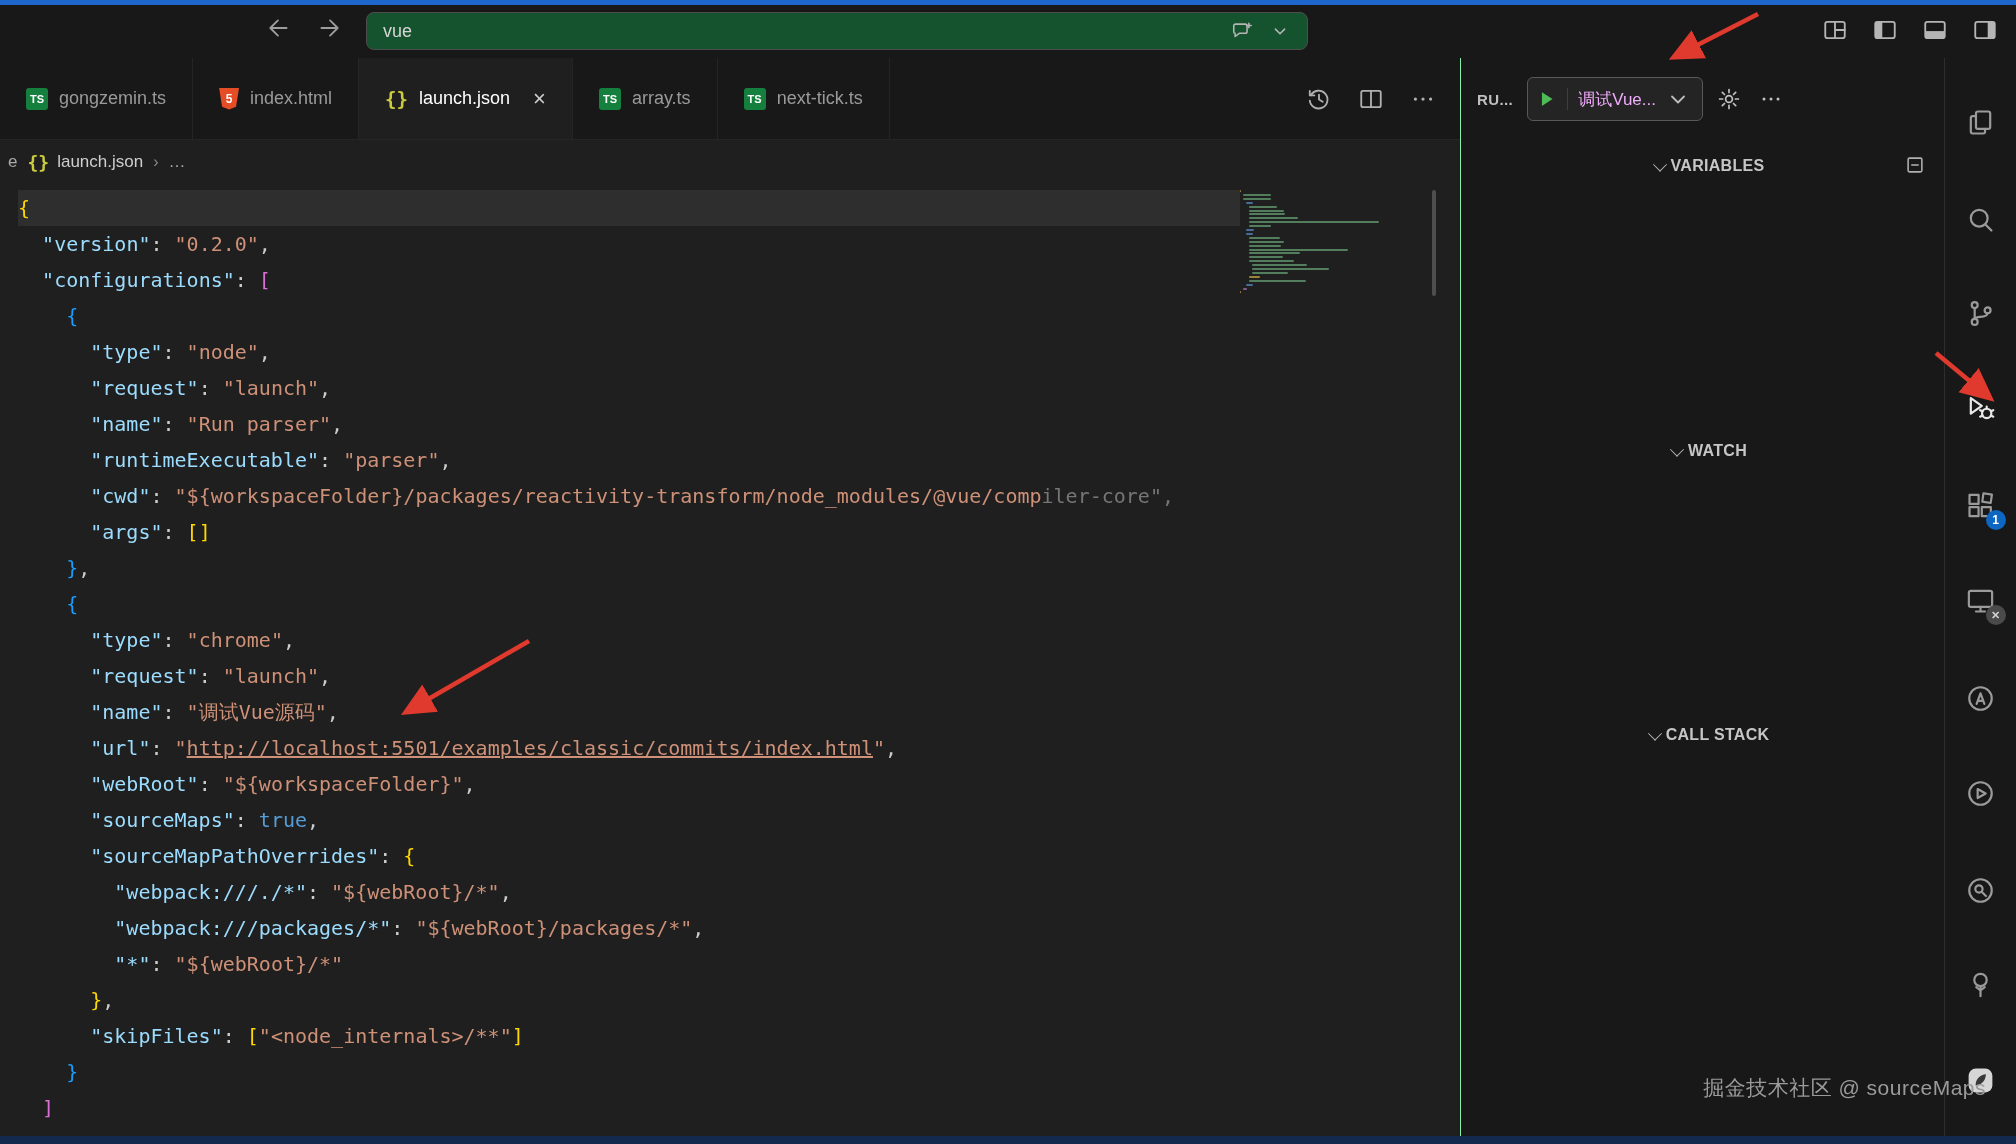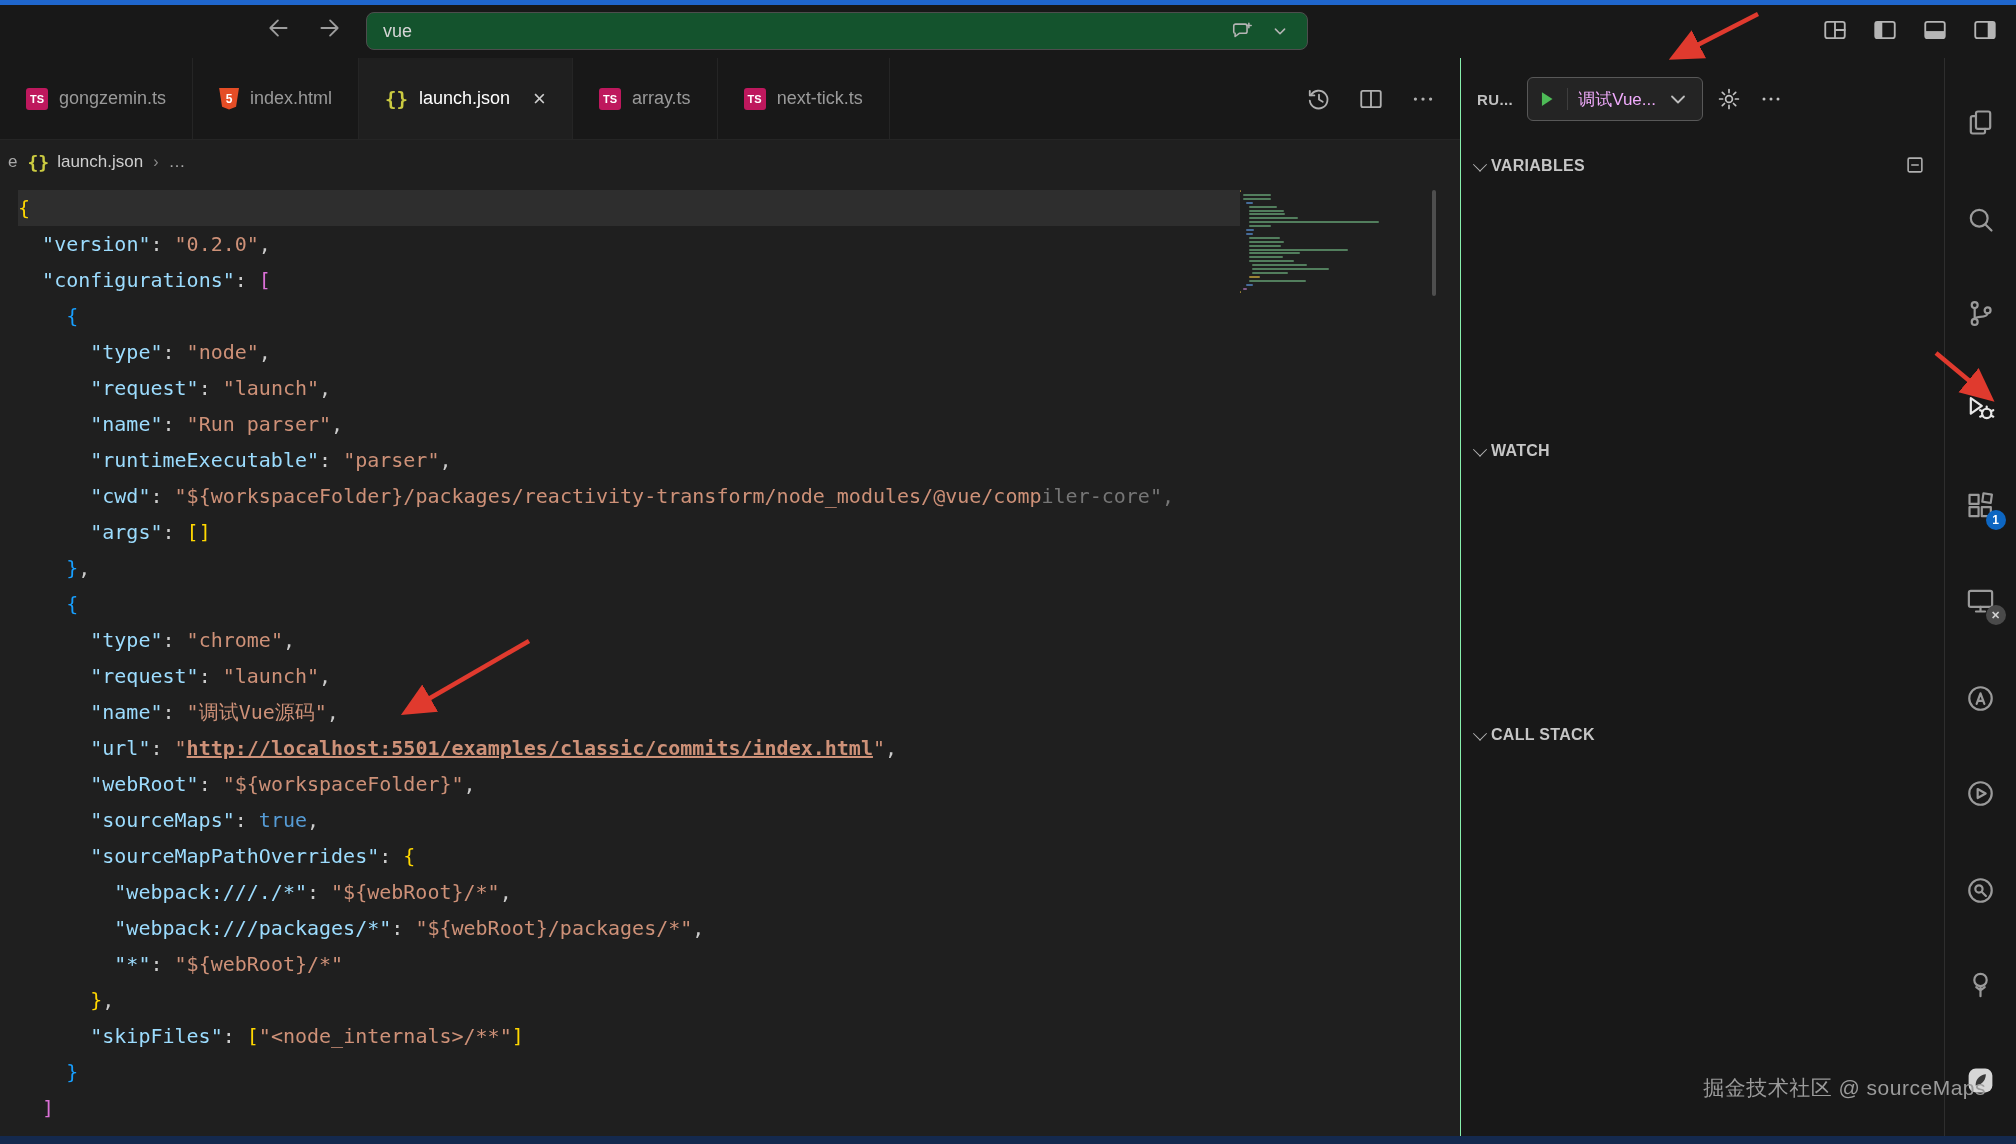--- a/index.html
+++ b/index.html
@@ -26,21 +26,21 @@
   .panel{width:484px;background:#181818;border-left:1px solid #86efac;position:relative;box-sizing:border-box;}
   .activitybar{width:72px;background:#181818;border-left:1px solid #2e2e2e;position:relative;box-sizing:border-box;}
 
   
   .tabbar{height:82px;background:#181818;display:flex;align-items:stretch;border-bottom:1px solid #252525;box-sizing:border-box;}
   .tab{display:flex;align-items:center;gap:11px;padding:0 26px;border-right:1px solid #252525;
        color:#9a9a9a;font-size:18px;cursor:default;}
   .tab.active{background:#1f1f1f;color:#ffffff;}
   .tab-close{margin-left:12px;font-size:22px;color:#cfcfcf;line-height:1;}
   .fi{flex:none;}
-  .fi.ts{width:22px;height:22px;background:#be185d;color:#fff;font-size:11px;font-weight:700;
+  .fi.ts{width:22px;height:22px;background:#15803d;color:#fff;font-size:11px;font-weight:700;
          display:flex;align-items:center;justify-content:center;border-radius:3px;}
   .fi.html{width:20px;height:22px;background:#e44d26;color:#fff;font-size:12px;font-weight:700;
          display:flex;align-items:center;justify-content:center;
          clip-path:polygon(0 0,100% 0,85% 88%,50% 100%,15% 88%);}
   .fi.json{color:#cbcb41;font-weight:700;font-size:19px;font-family:"DejaVu Sans Mono",monospace;}
   .editor-actions{margin-left:auto;display:flex;align-items:center;gap:26px;padding-right:24px;color:#b0b0b0;}
   .editor-actions .ibtn svg{width:26px;height:26px;}
 
   
   .breadcrumb{height:44px;background:#1f1f1f;display:flex;align-items:center;gap:10px;
@@ -51,21 +51,21 @@
 
   
   .editor{position:relative;flex:1;background:#1f1f1f;overflow:hidden;}
   .code{position:absolute;top:6px;left:18px;font-family:"DejaVu Sans Mono",monospace;
         font-size:20px;line-height:36px;white-space:pre;}
   .code-line{height:36px;width:1222px;}
   .code-line.hl{background:#2e2e2e;}
   .tk-k{color:#9cdcfe;}
   .tk-p{color:#cccccc;}
   .tk-s{color:#ce9178;}
-  .tk-u{color:#ce9178;text-decoration:underline;font-weight:bold;}
+  .tk-u{color:#ce9178;text-decoration:underline;}
   .tk-w{color:#569cd6;}
   .tk-b1,.tk-b4{color:#ffd700;}
   .tk-b2{color:#da70d6;}
   .tk-b3{color:#179fff;}
   .tk-d{color:#767676;}
   .minimap{position:absolute;top:6px;left:1236px;width:162px;height:130px;}
   .mm-bar{position:absolute;height:2px;border-radius:1px;opacity:.85;}
   .mm-slider{position:absolute;left:1432px;top:6px;width:4px;height:106px;background:rgba(150,150,150,.4);border-radius:2px;}
 
   
@@ -74,21 +74,21 @@
   .debug-select{display:flex;align-items:center;gap:10px;border:1px solid #585858;background:#242424;
       border-radius:6px;height:44px;padding:0 12px 0 8px;box-sizing:border-box;}
   .play-seg{display:flex;align-items:center;padding-right:9px;border-right:1px solid #3e3e3e;}
   .play-seg svg{width:22px;height:22px;}
   .debug-config-label{font-size:17px;color:#f0abfc;white-space:nowrap;}
   .dd-chev svg{width:18px;height:18px;color:#bdbdbd;}
   .panel-header .ibtn{color:#c2c2c2;}
   .panel-header .ibtn svg{width:24px;height:24px;}
 
   .section-header{position:absolute;left:0;right:0;height:36px;display:flex;align-items:center;gap:3px;
-      padding-left:14px;font-size:16px;font-weight:700;color:#c6c6c6;letter-spacing:.3px;}
+      padding-left:14px;font-size:16px;font-weight:700;color:#c6c6c6;letter-spacing:.3px;justify-content:center;}
   .chev{width:9px;height:9px;border-right:1.8px solid #b3b3b3;border-bottom:1.8px solid #b3b3b3;
       transform:rotate(45deg) translate(-1px,-1px);margin-right:3px;}
   .sec-action{position:absolute;right:18px;top:6px;color:#b0b0b0;}
   .sec-action svg{width:22px;height:22px;}
 
   
   .act{position:absolute;left:50%;transform:translateX(-50%);width:46px;height:46px;
       display:flex;align-items:center;justify-content:center;color:#9a9a9a;}
   .act svg{width:31px;height:31px;}
   .act.active{color:#e8e8e8;}

